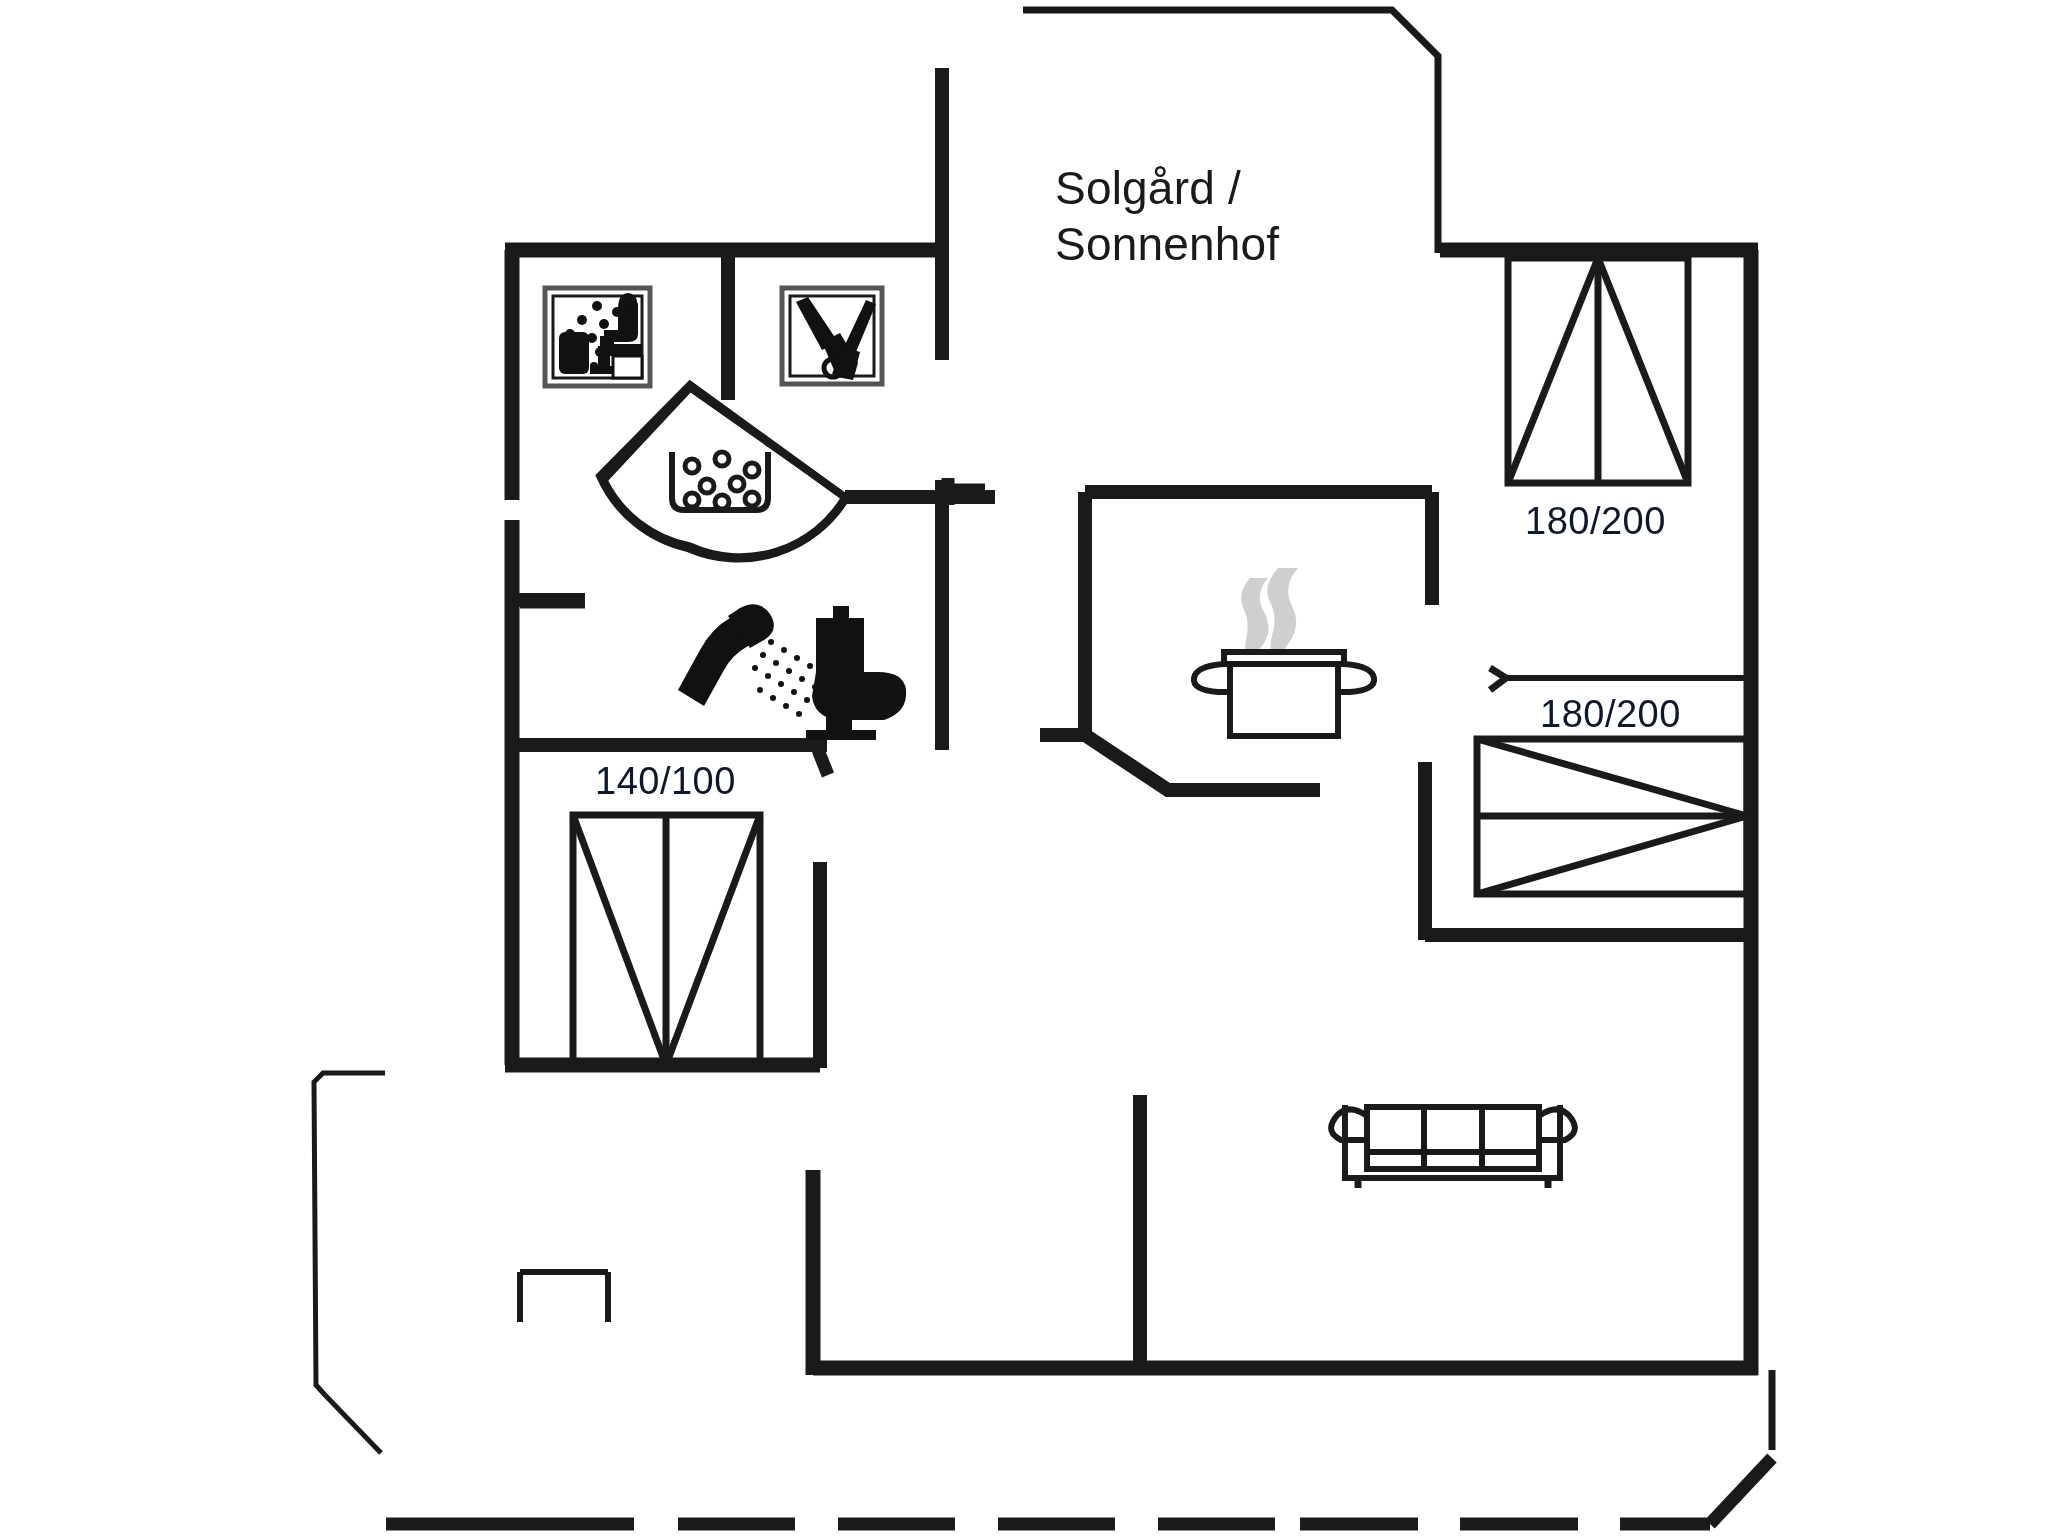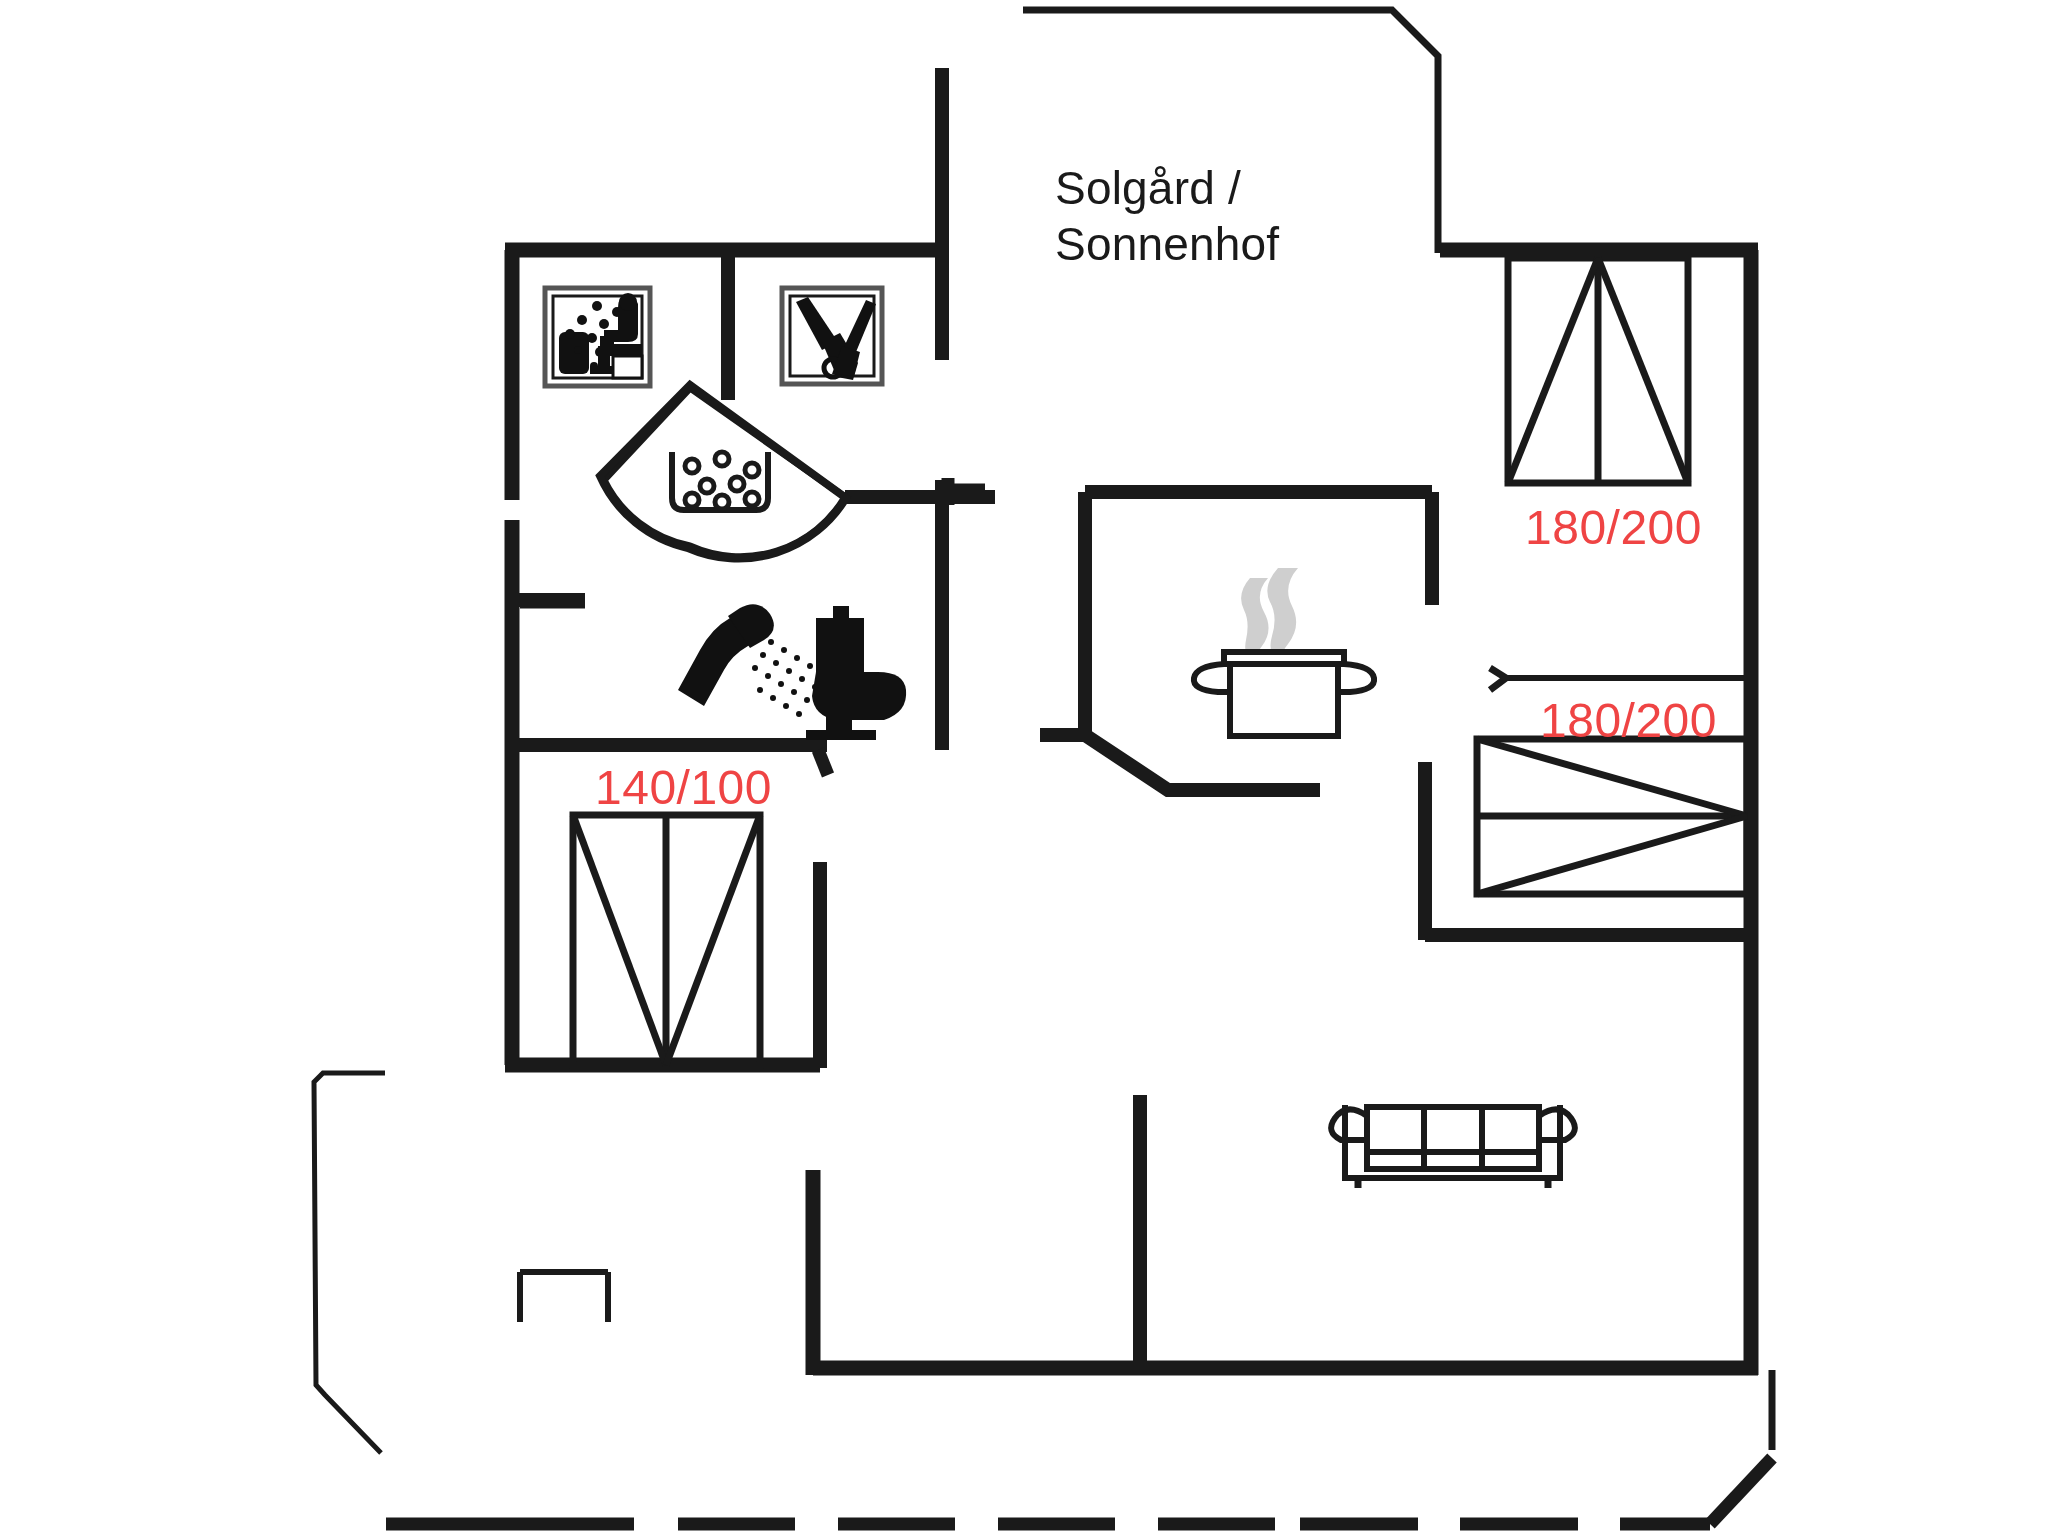--- a/index.html
+++ b/index.html
@@ -33,22 +33,22 @@
     font-size: 46px;
     line-height: 1.22;
     color: #1a1a1a;
     font-family: "Liberation Sans", sans-serif;
     letter-spacing: 0.2px;
     white-space: pre;
     pointer-events: none;
   }
   .bed-label {
     position: absolute;
-    font-size: 48px;
-    color: #ef4444;
+    font-size: 38px;
+    color: #0f172a;
     font-family: "Liberation Sans", sans-serif;
     letter-spacing: 0.5px;
     white-space: nowrap;
     pointer-events: none;
   }
   #bed-label-0 { left: 1525px; top: 500px; }
   #bed-label-1 { left: 1540px; top: 693px; }
   #bed-label-2 { left: 595px; top: 760px; }
 </style>
 </head>

